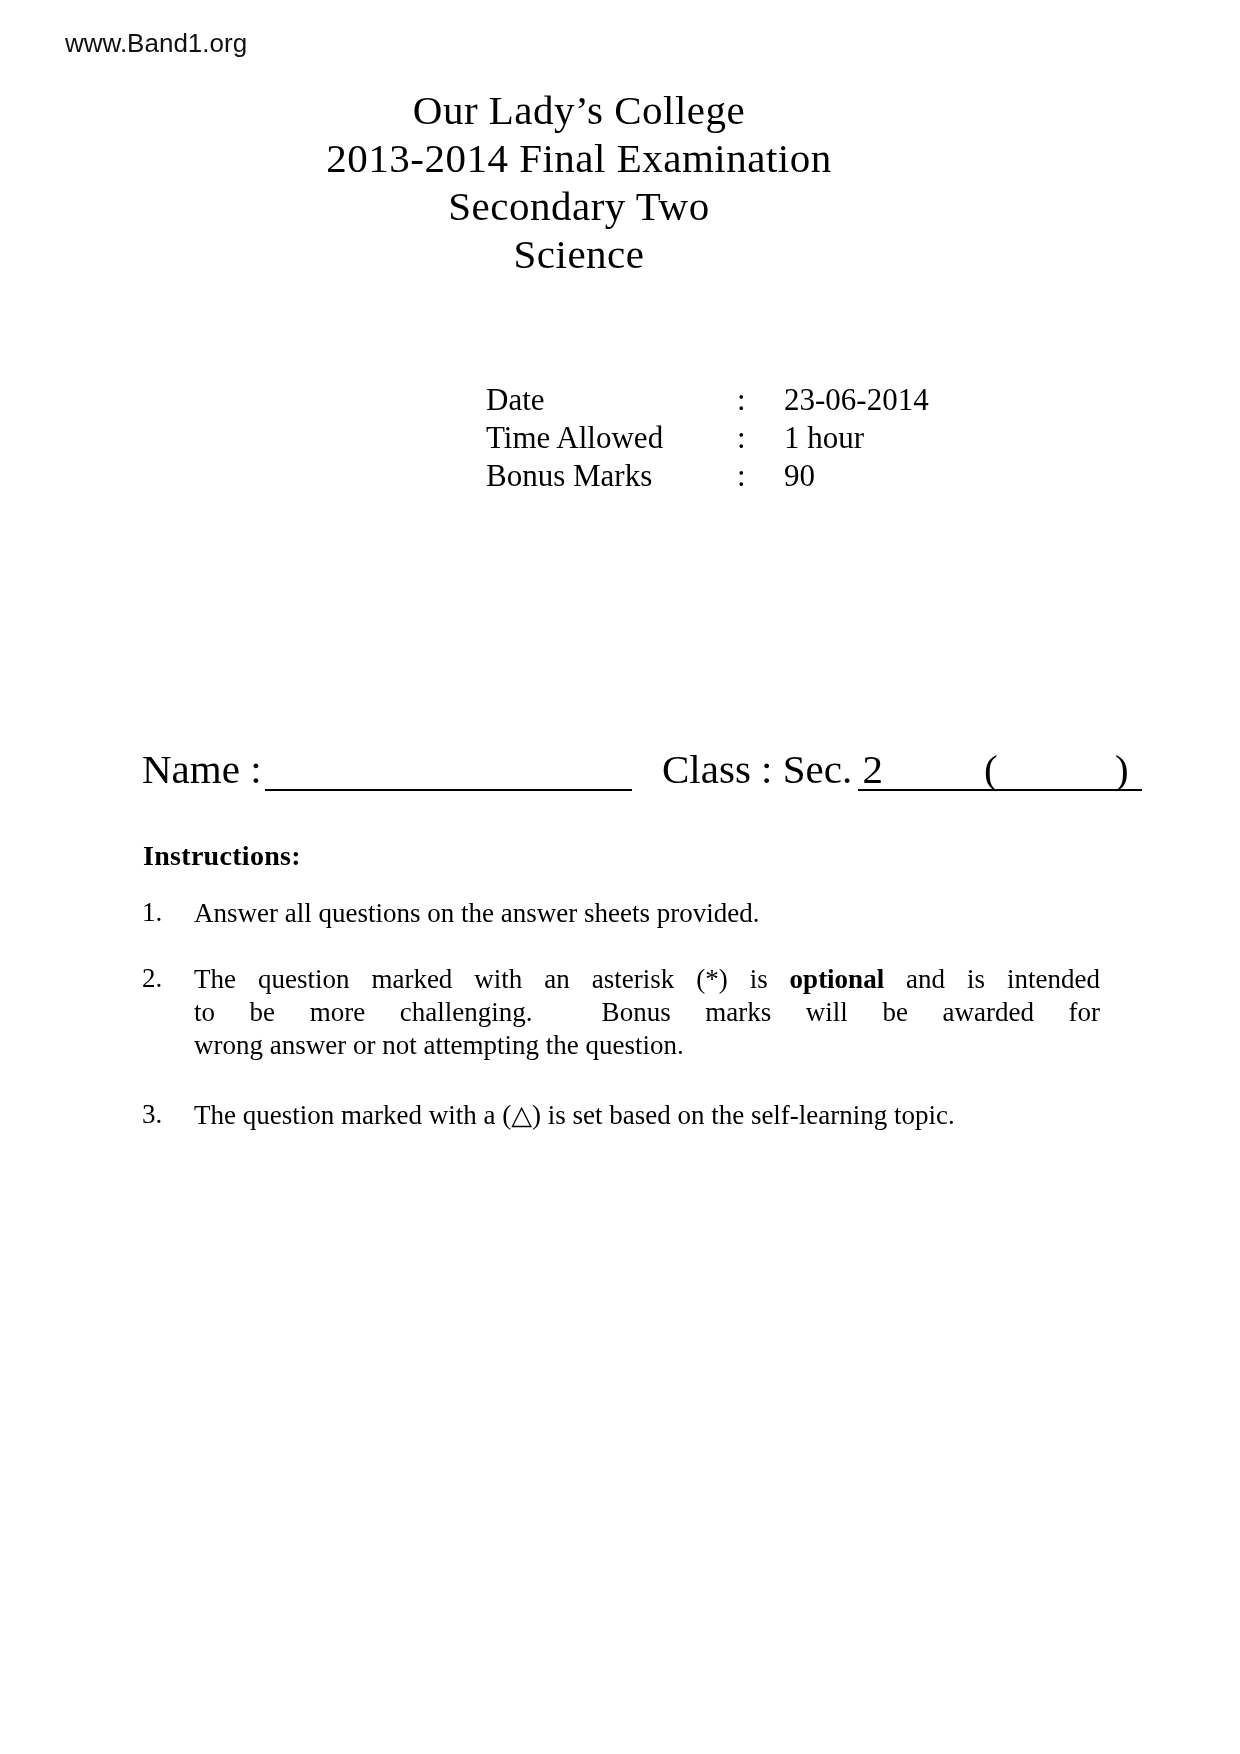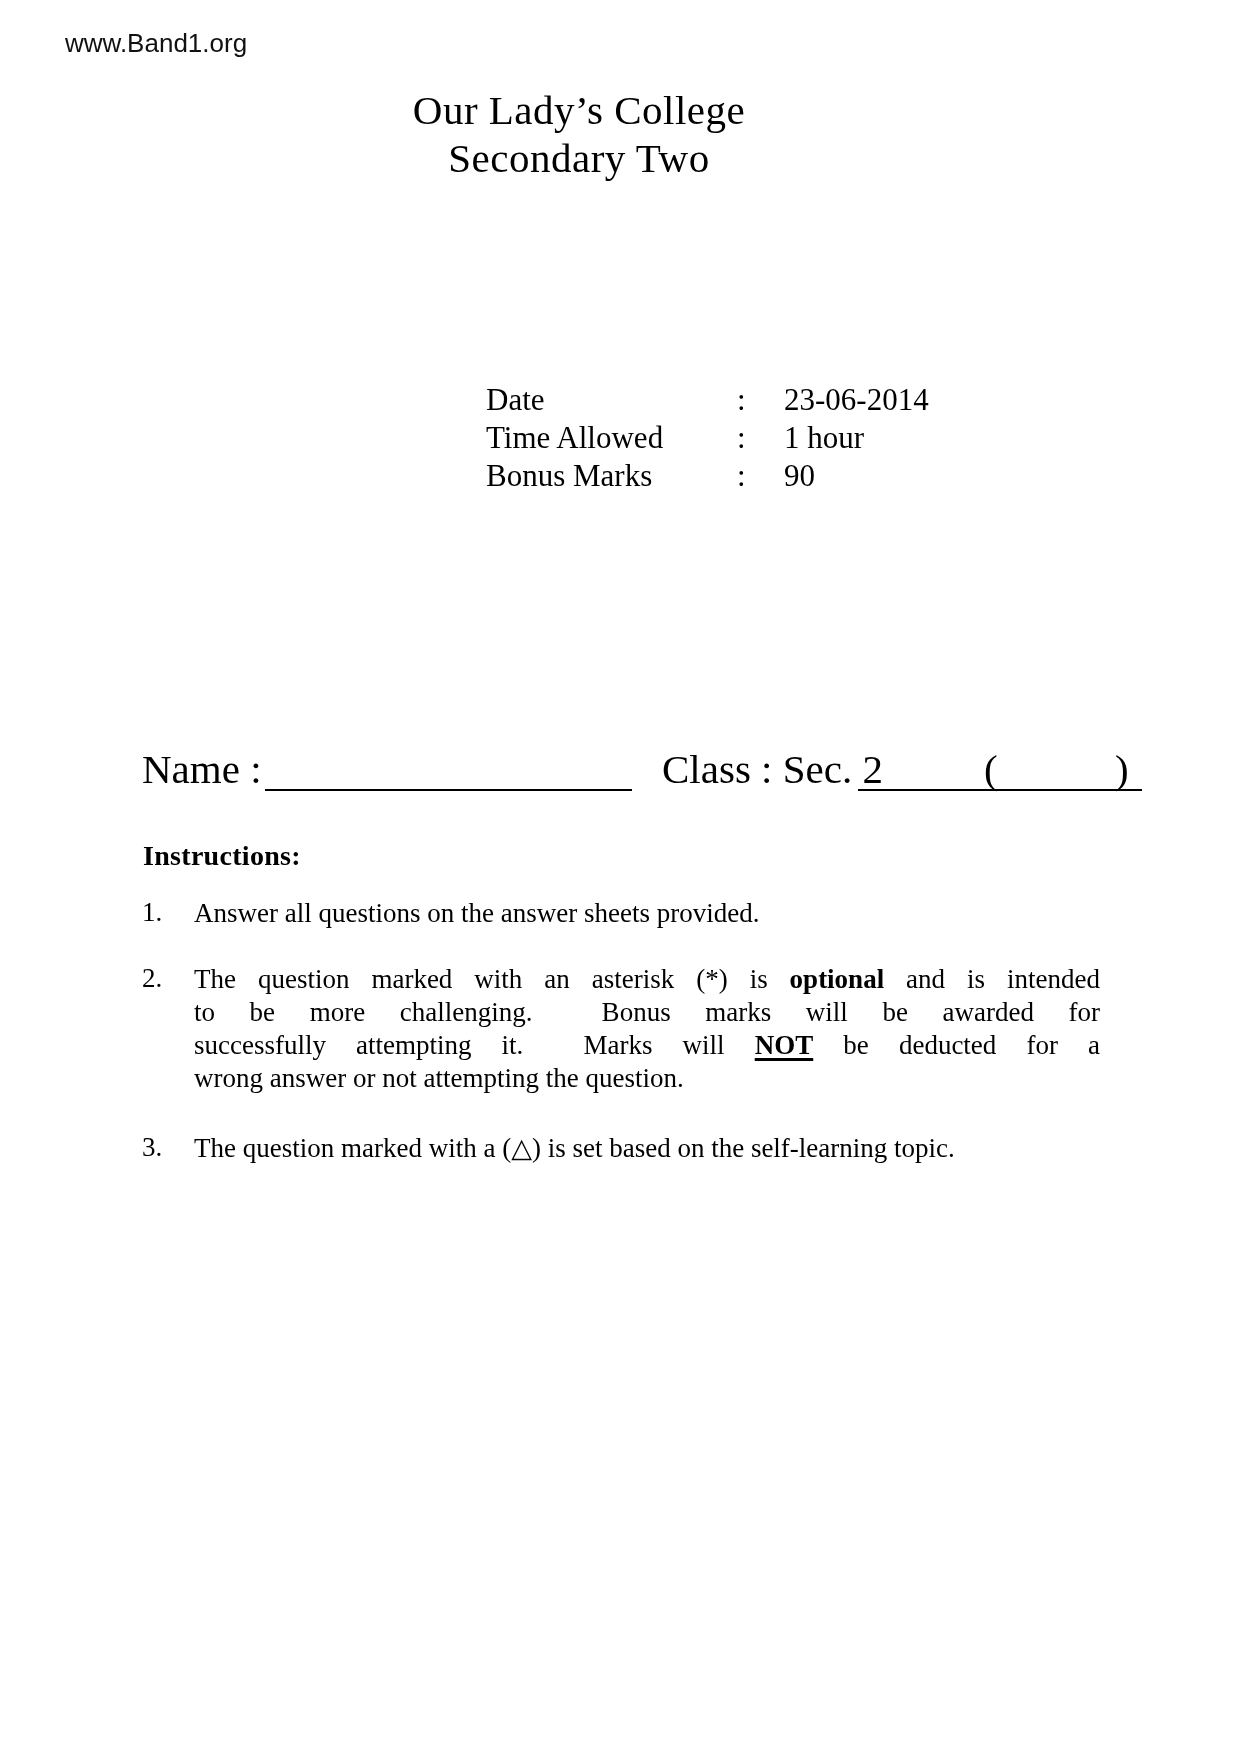--- a/index.html
+++ b/index.html
@@ -106,21 +106,23 @@
 </style>
 </head>
 <body>
 
 <div class="page">
 
   <div class="url">www.Band1.org</div>
 
   <div class="title-block">
     <div>Our Lady’s College</div>
+    <div>2013-2014 Final Examination</div>
     <div>Secondary Two</div>
+    <div>Science</div>
   </div>
 
   <div class="meta-block">
     <span class="cell">Date</span>
     <span class="cell">:</span>
     <span class="cell">23-06-2014</span>
 
     <span class="cell">Time Allowed</span>
     <span class="cell">:</span>
     <span class="cell">1 hour</span>
@@ -148,21 +150,20 @@
       <div class="body">
         <div class="iline"><span>Answer all questions on the answer sheets provided.</span></div>
       </div>
     </div>
 
     <div class="item item-2">
       <span class="num">2.</span>
       <div class="body">
         <div class="iline j"><span>The question marked with an asterisk (*) is </span><b>optional</b><span> and is intended</span></div>
         <div class="iline j"><span>to be more challenging.  Bonus marks will be awarded for</span></div>
-        <div class="iline j"><span>successfully attempting it.  Marks will </span><b class="not-bold">NOT</b><span> be deducted for a</span></div>
         <div class="iline"><span>wrong answer or not attempting the question.</span></div>
       </div>
     </div>
 
     <div class="item item-3">
       <span class="num">3.</span>
       <div class="body">
         <div class="iline"><span>The question marked with a (△) is set based on the self-learning topic.</span></div>
       </div>
     </div>

